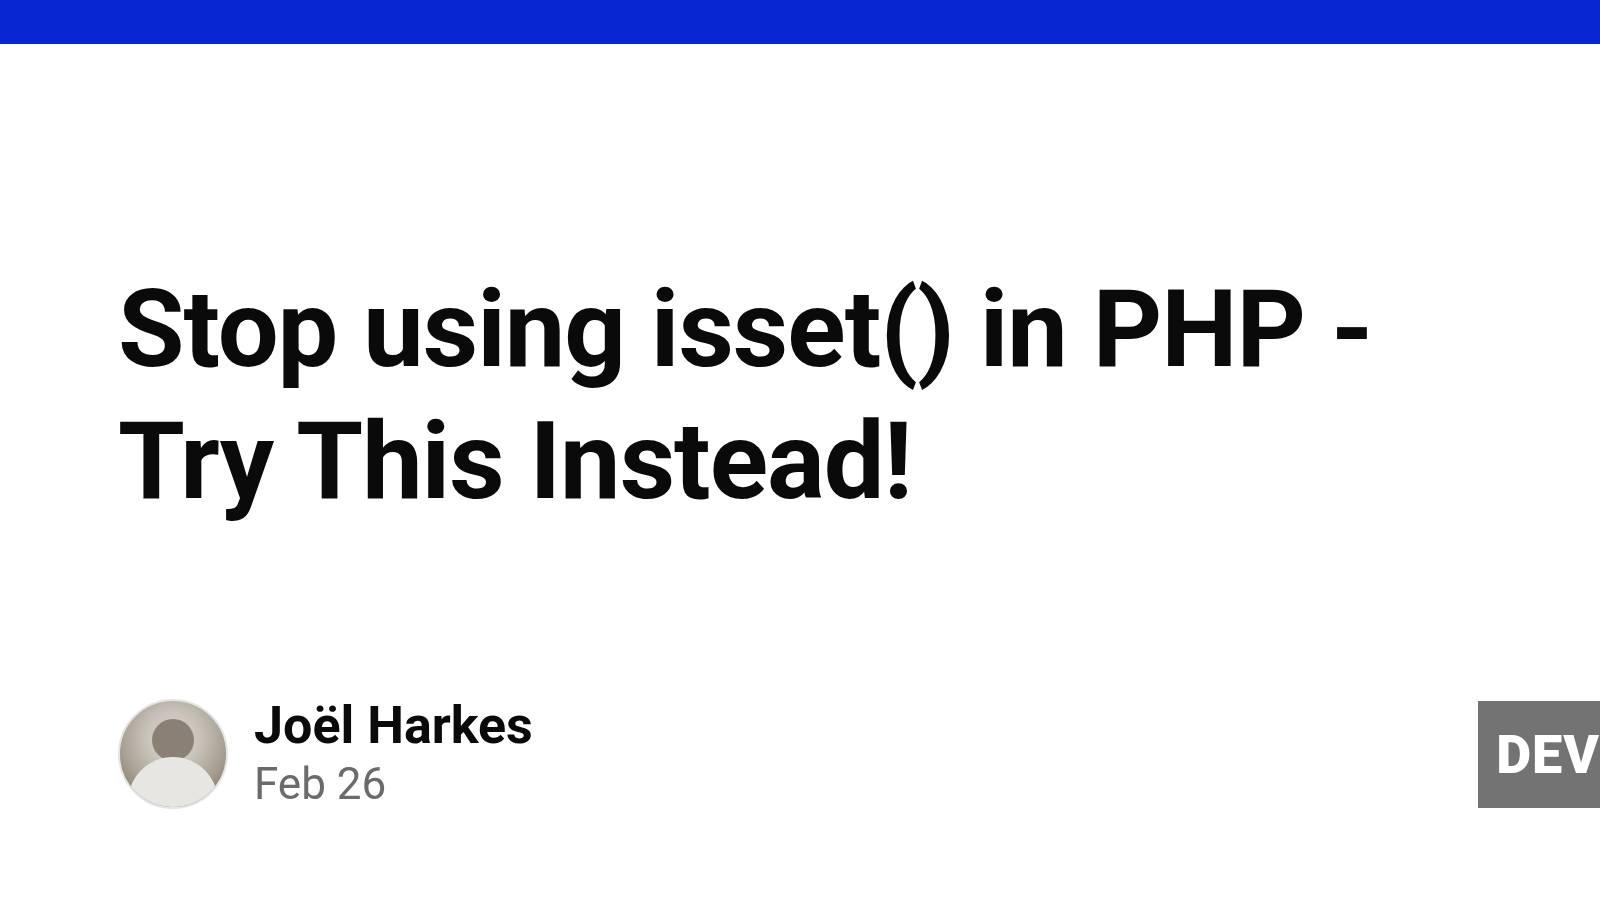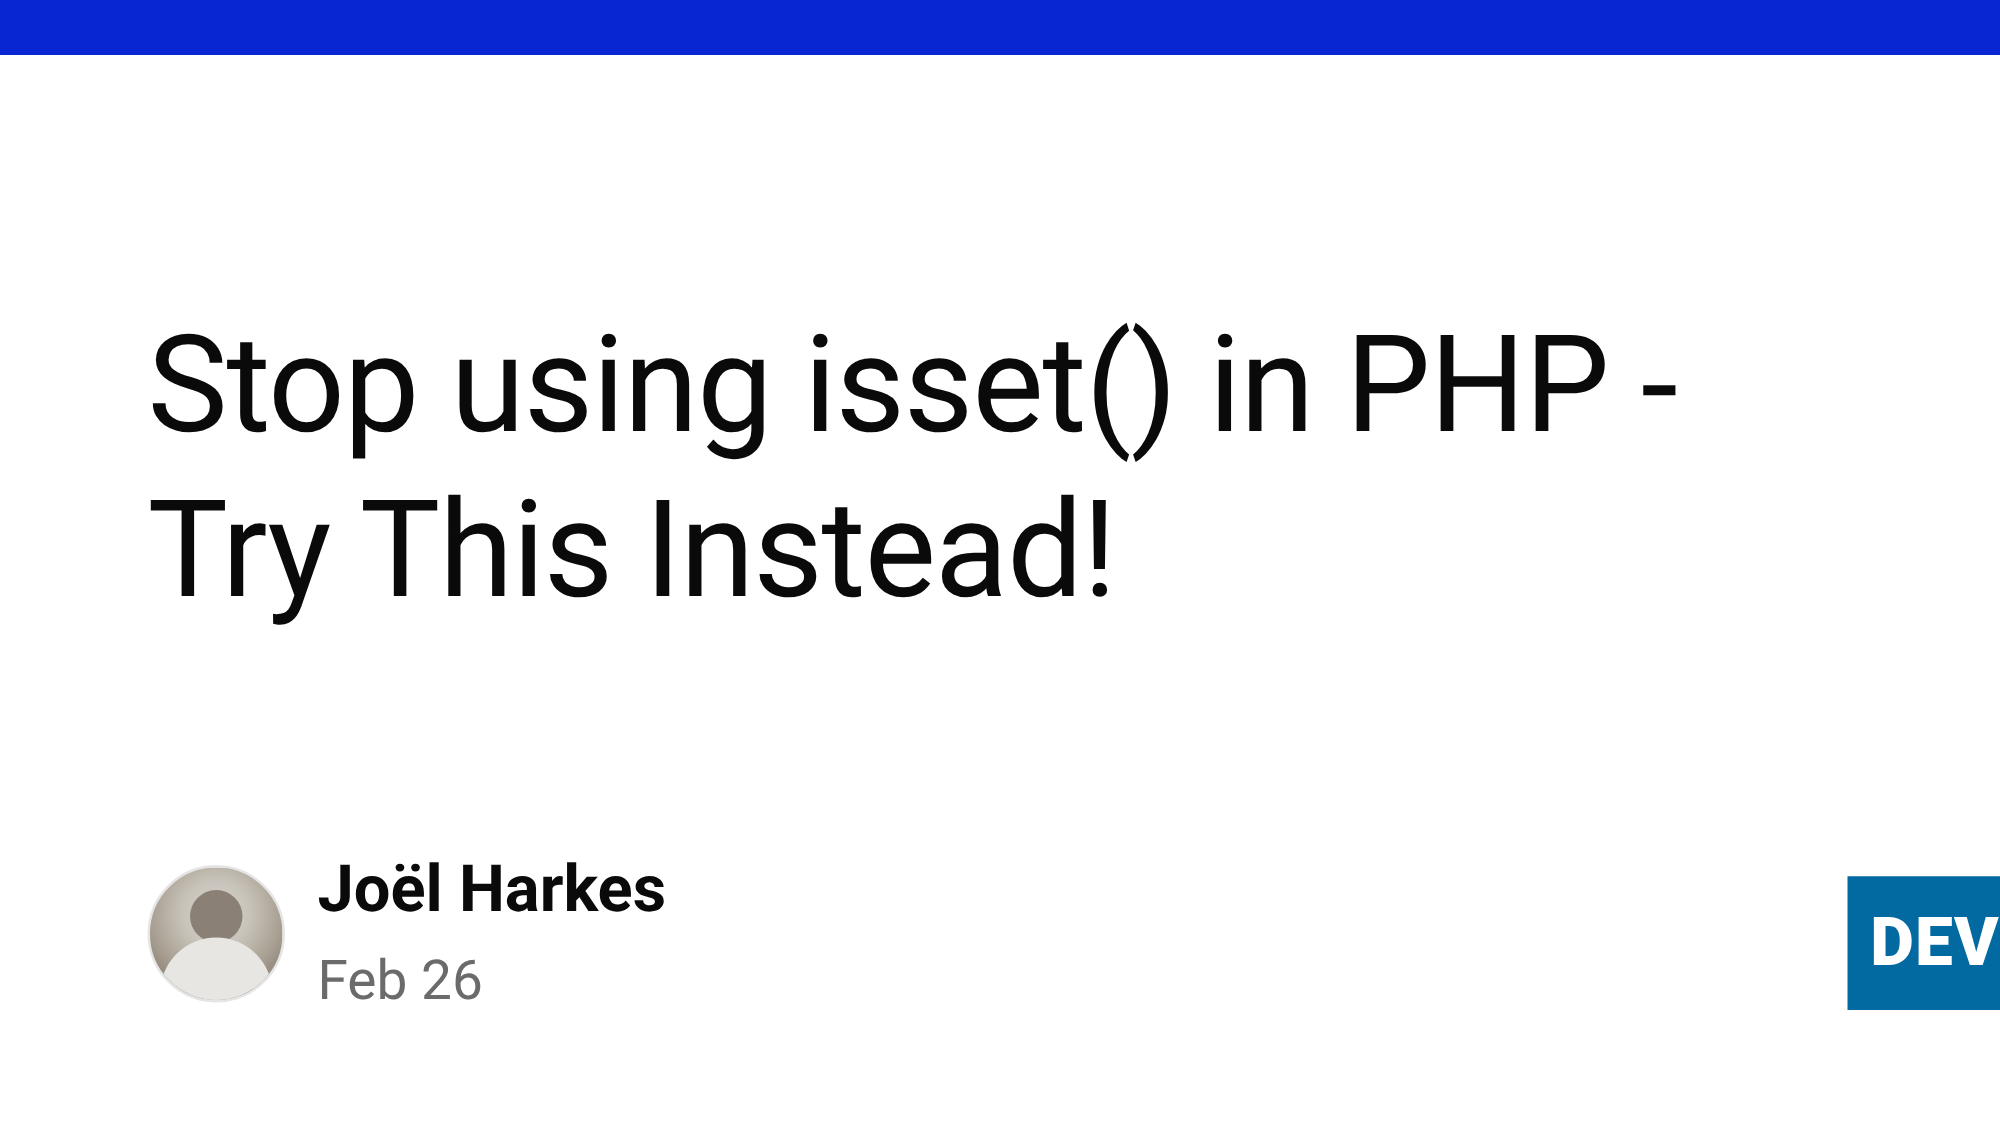--- a/index.html
+++ b/index.html
@@ -18,24 +18,25 @@
     .top-bar {
       width: 100%;
       height: 44px;
       background: #0827d3;
     }
     .content {
       padding: 200px 118px 0 118px;
     }
     .title {
       font-size: 108px;
-      font-weight: 400;
+      font-weight: 700;
       color: #0a0a0a;
       line-height: 1.22;
       letter-spacing: -1px;
+      margin-top: 20px;
     }
     .author-row {
       position: absolute;
       bottom: 89px;
       left: 118px;
       display: flex;
       align-items: center;
       gap: 26px;
     }
     .avatar {
@@ -77,27 +78,27 @@
       font-size: 52px;
       font-weight: 700;
       color: #0a0a0a;
       line-height: 1.1;
     }
     .post-date {
       font-size: 44px;
       font-weight: 400;
       color: #6b6b6b;
       line-height: 1.2;
-      margin-top: 18px;
+      margin-top: 4px;
     }
     .dev-badge {
       position: absolute;
       bottom: 92px;
       right: 0;
-      background: #0369a1;
+      background: #737373;
       color: #ffffff;
       font-weight: 900;
       font-size: 54px;
       padding: 22px 0 22px 18px;
       letter-spacing: 1px;
       font-family: -apple-system, BlinkMacSystemFont, "Segoe UI", Roboto, sans-serif;
     }
   </style>
 </head>
 <body>

